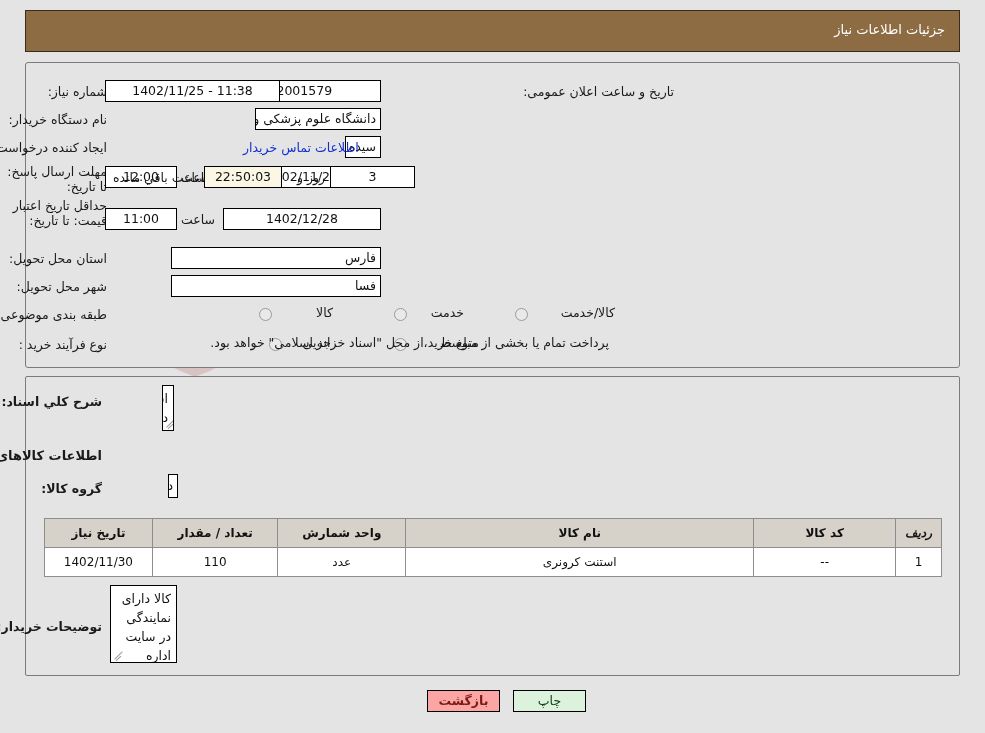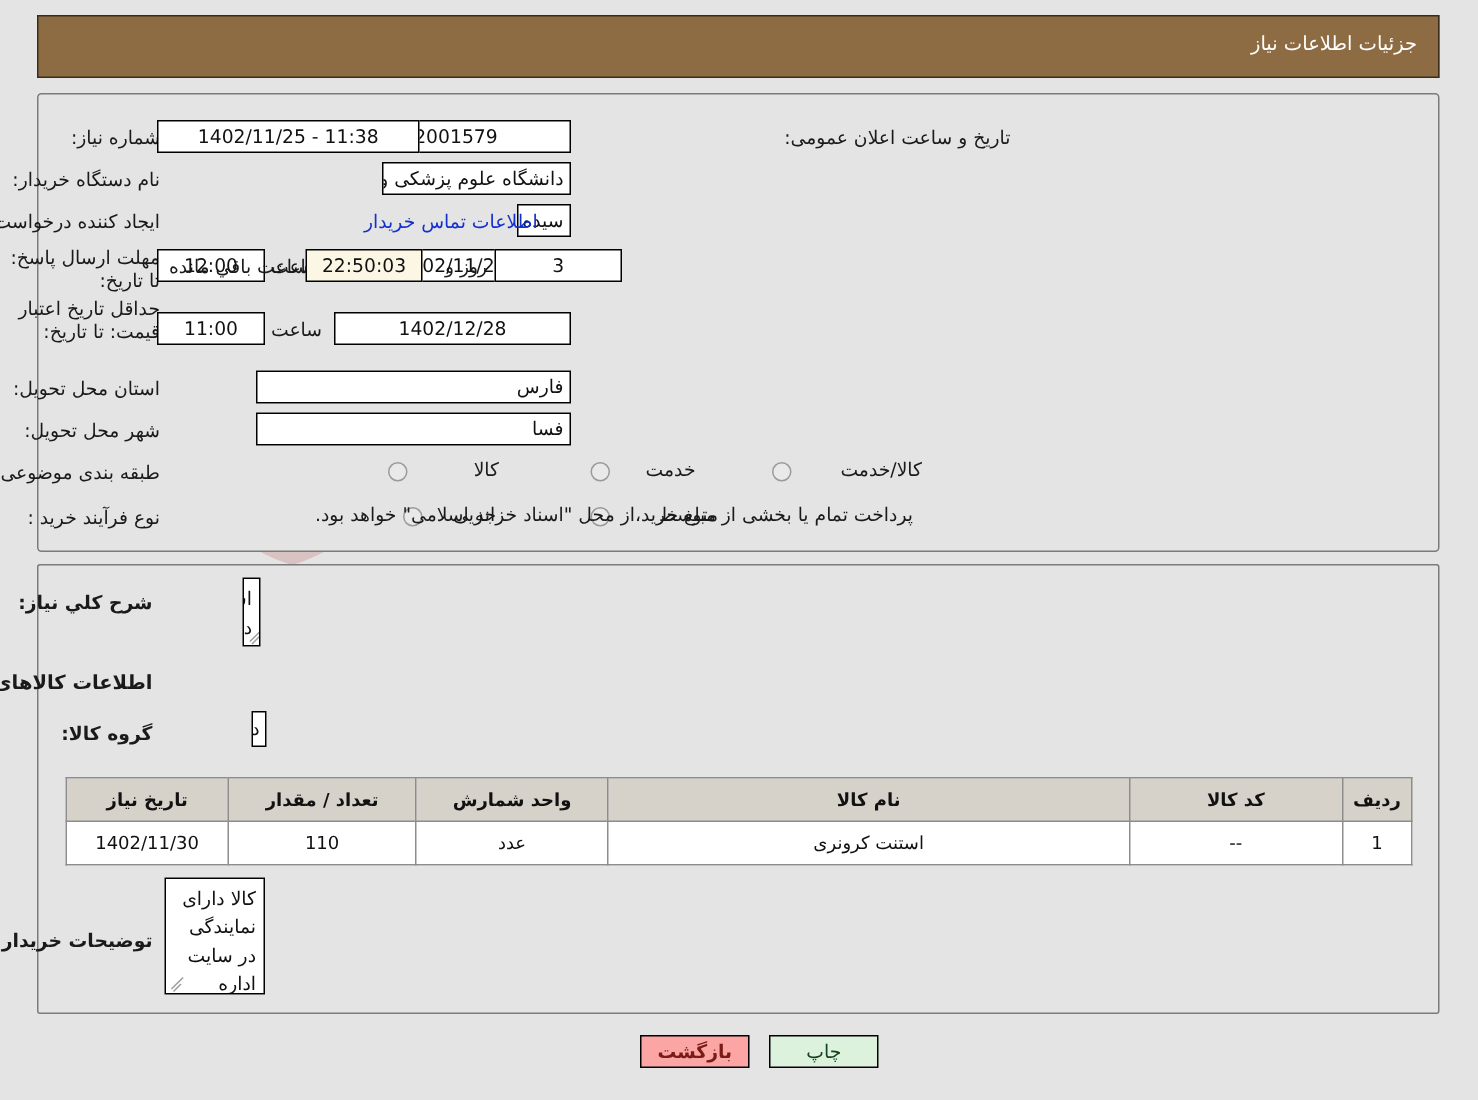--- a/index.html
+++ b/index.html
@@ -303,35 +303,35 @@
 
 <div class="lbl" style="right:878px; top:337px;">نوع فرآیند خرید :</div>
 <div class="radio" style="right:703px; top:338px;"></div>
 <div class="radio-lbl" style="right:654px; top:335px;margin-left:26px;">جزیی</div>
 <div class="radio" style="right:578px; top:338px;"></div>
 <div class="radio-lbl" style="right:506px; top:335px;">متوسط</div>
 <div class="note-line" style="right:376px; top:335px;">پرداخت تمام یا بخشی از مبلغ خرید،از محل "اسناد خزانه اسلامی" خواهد بود.</div>
 
 <div class="panel" id="panel-bottom"></div>
 
-<div class="lbl bold" style="right:883px; top:394px;">شرح کلي نياز:</div>
+<div class="lbl bold" style="right:883px; top:394px;">شرح کلي اسناد:</div>
 <div class="ta" style="right:811px; top:385px; left:173px; height:46px;">
   <span>استنت دارویی طبق لیست پیوست</span>
   <span class="grip"></span>
 </div>
 
 <div class="lbl bold" style="right:883px; top:448px; font-size:13px;">اطلاعات کالاهای مورد نیاز</div>
 
 <div class="lbl bold" style="right:883px; top:481px;">گروه کالا:</div>
 <div class="inp right" style="right:807px; top:474px; left:176px; height:24px; line-height:22px;">دارو، پزشکی و سلامت</div>
 
 <table class="tbl">
   <thead>
     <tr>
-      <th style="width:38px;">ردیف</th>
+      <th style="width:38px;font-style:italic;">ردیف</th>
       <th style="width:143px;">کد کالا</th>
       <th style="width:371px;">نام کالا</th>
       <th style="width:123px;">واحد شمارش</th>
       <th style="width:121px;">تعداد / مقدار</th>
       <th style="width:102px;">تاریخ نیاز</th>
     </tr>
   </thead>
   <tbody>
     <tr>
       <td>1</td>

